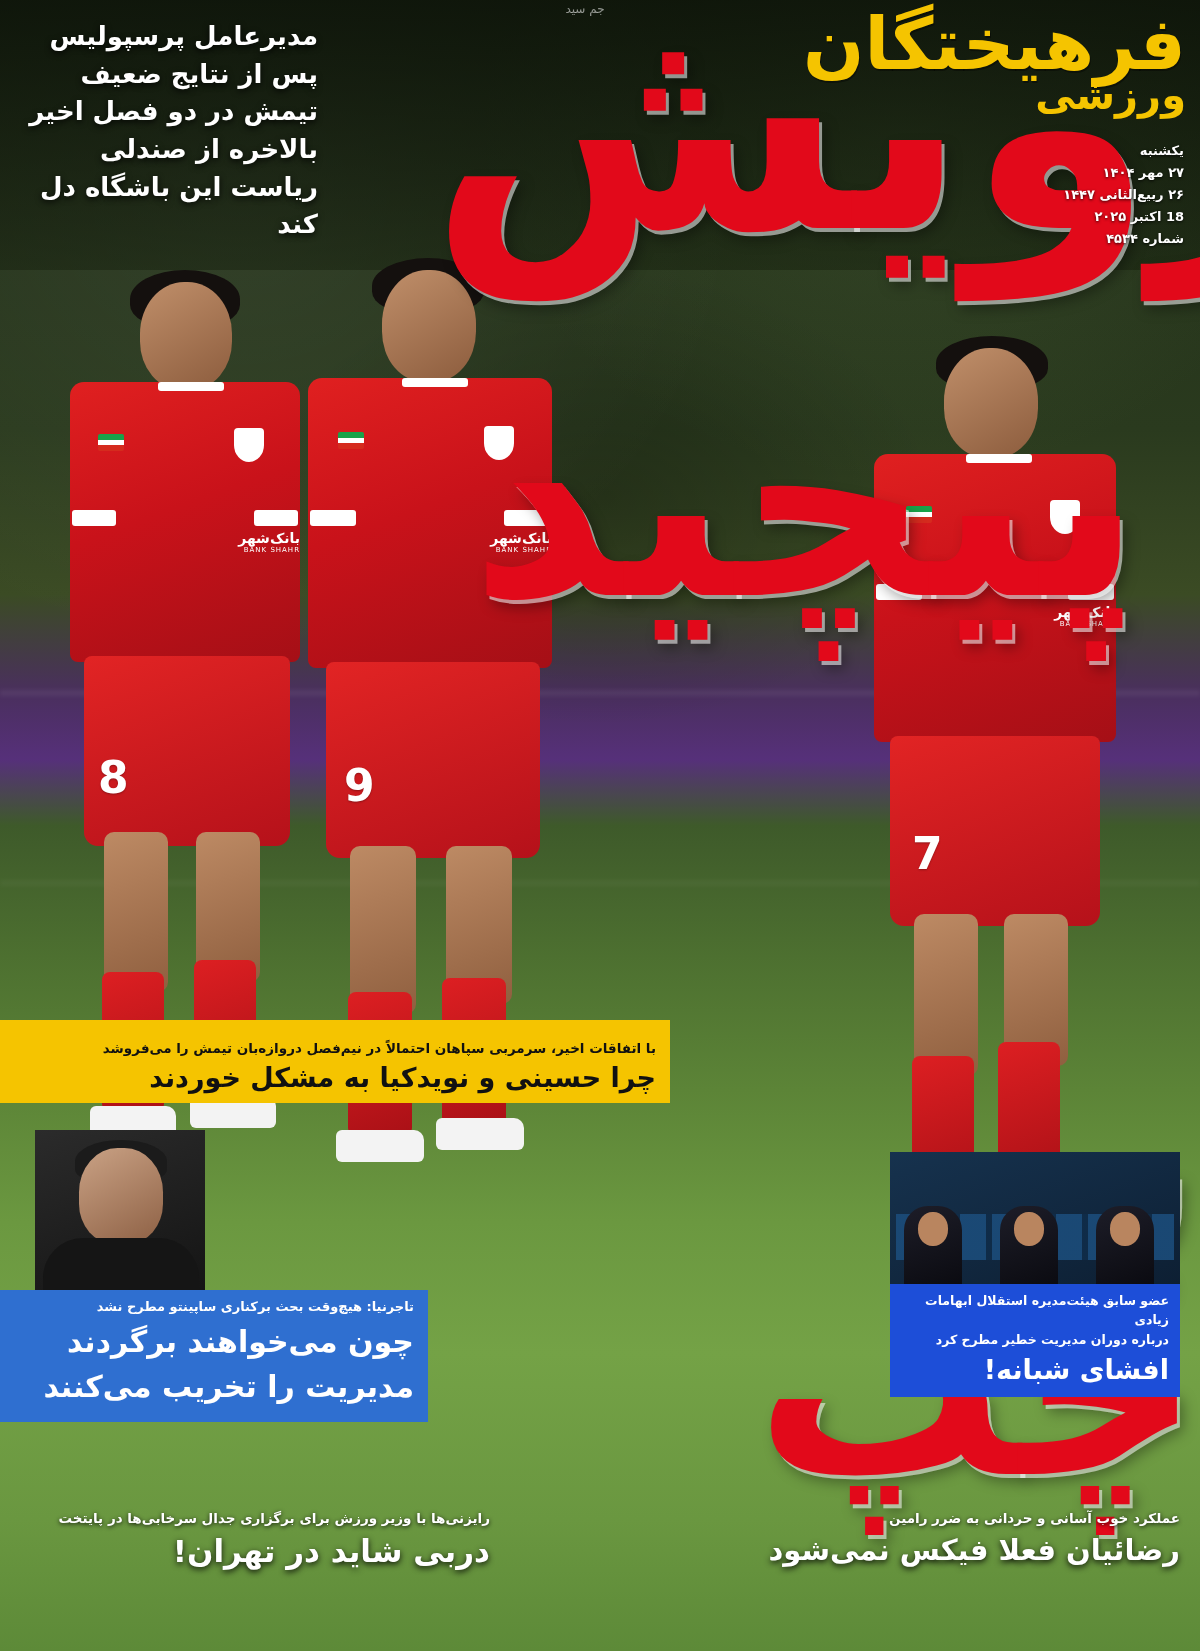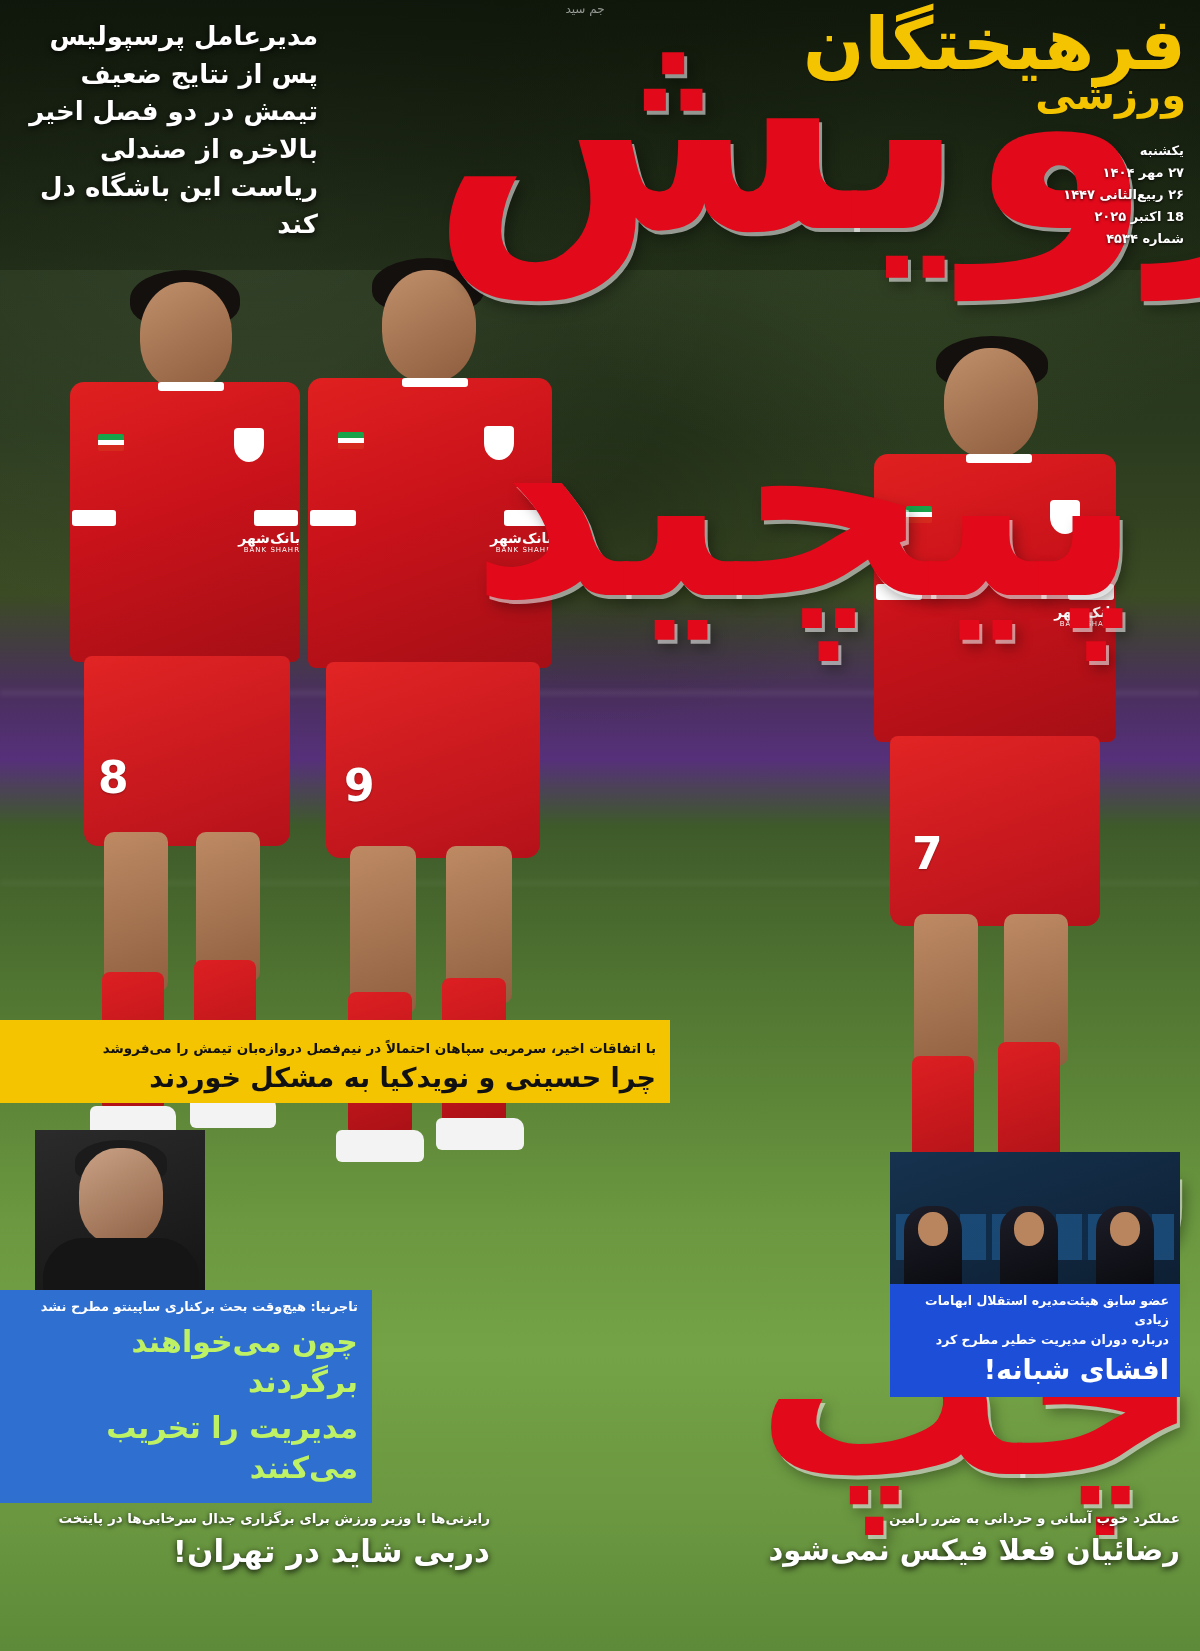--- a/index.html
+++ b/index.html
@@ -152,27 +152,27 @@
   .yellow-band {
     position: absolute; left: 0; top: 1020px; width: 670px;
     background: #f5c400; padding: 18px 14px 10px 14px;
     direction: rtl; text-align: right;
   }
   .yellow-kicker { color: #111; font-size: 13.5px; font-weight: bold; line-height: 1.5; }
   .yellow-title { color: #111; font-size: 27px; font-weight: bold; margin-top: 4px; }
 
   
   .blue-band {
-    position: absolute; left: 0; top: 1290px; width: 372px;
+    position: absolute; left: 0; top: 1290px; width: 428px;
     background: #2f6fd0; padding: 7px 14px 14px 14px;
     direction: rtl; text-align: right;
   }
   .blue-kicker { color: #fff; font-size: 13px; font-weight: bold; line-height: 1.5; }
   .blue-title {
-    color: #bef264; font-size: 30px; font-weight: bold; line-height: 1.35; margin-top: 5px;
+    color: #ffffff; font-size: 30px; font-weight: bold; line-height: 1.35; margin-top: 5px;
   }
 
   
   .portrait {
     position: absolute; left: 35px; top: 1130px; width: 170px; height: 165px;
     background: linear-gradient(160deg, #2b2b2b, #141414);
     overflow: hidden;
   }
   .p-head {
     position: absolute; left: 44px; top: 18px; width: 84px; height: 96px;

